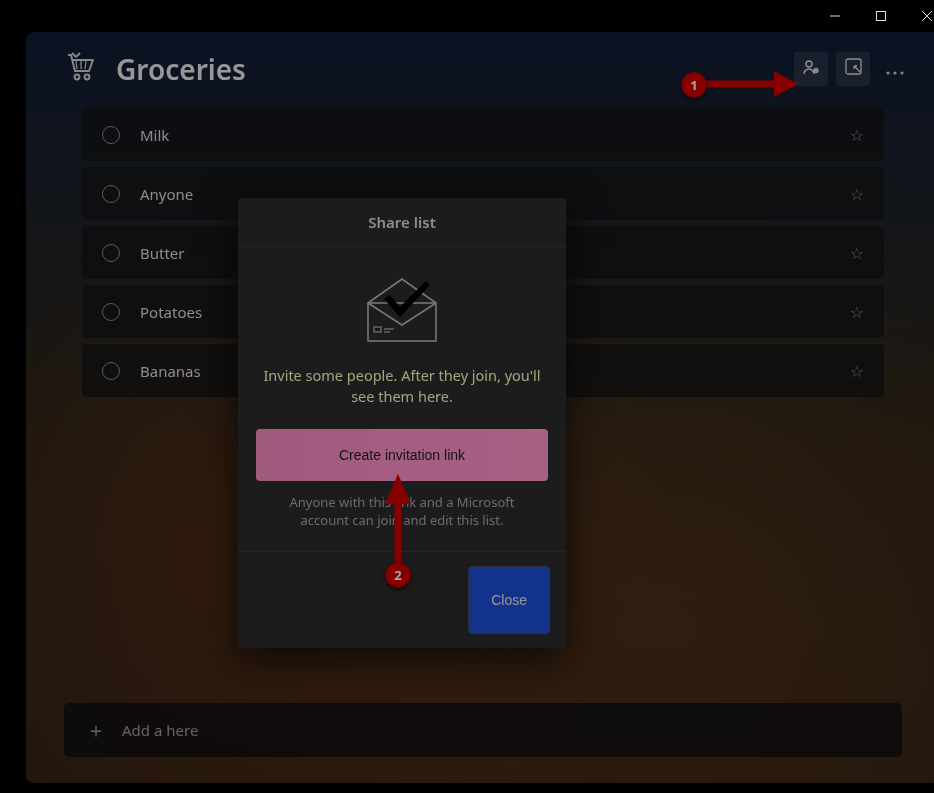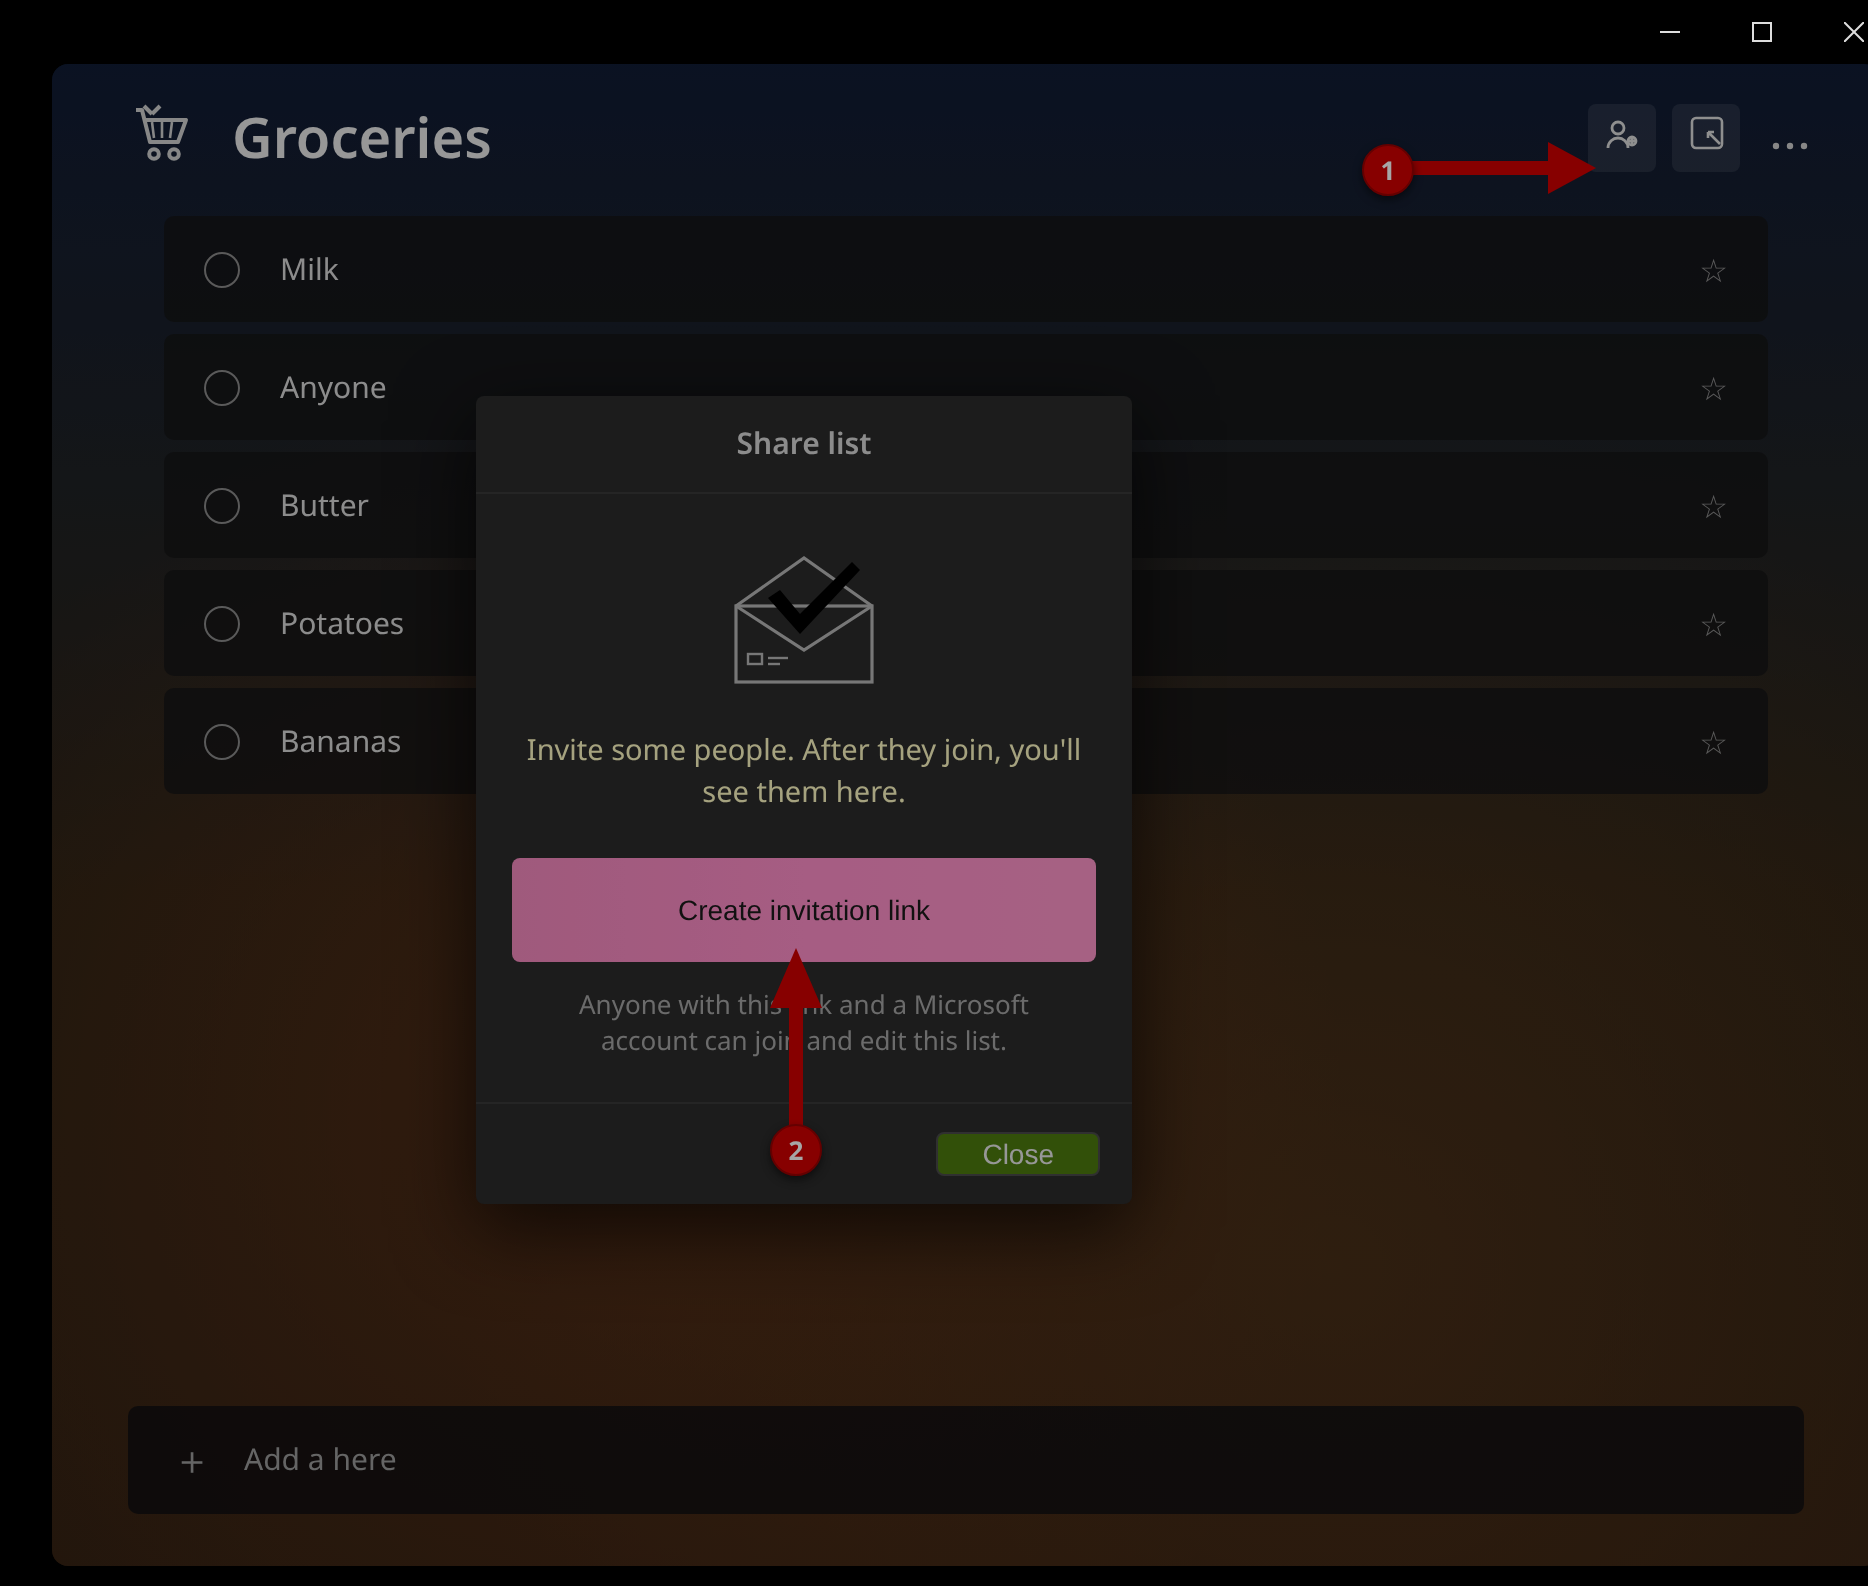--- a/index.html
+++ b/index.html
@@ -149,24 +149,24 @@
       font-weight: 500;
       cursor: pointer;
     }
     .sub-text { font-size: 13px; color: #a5a5a5; line-height: 1.4; padding: 0 8px; }
     .dialog-footer {
       padding: 14px 16px;
       display: flex;
       justify-content: flex-end;
     }
     .close-btn {
-      background: #4d7c0f;
+      background: #1d4ed8;
       border: 1px solid #4a4a4a;
       color: #e8e8e8;
-      padding: 2px 22px;
+      padding: 25px 22px;
       border-radius: 4px;
       font-size: 14px;
       cursor: pointer;
     }
 
     
     .anno { position: absolute; pointer-events: none; }
     .badge {
       position: absolute;
       width: 26px; height: 26px;

